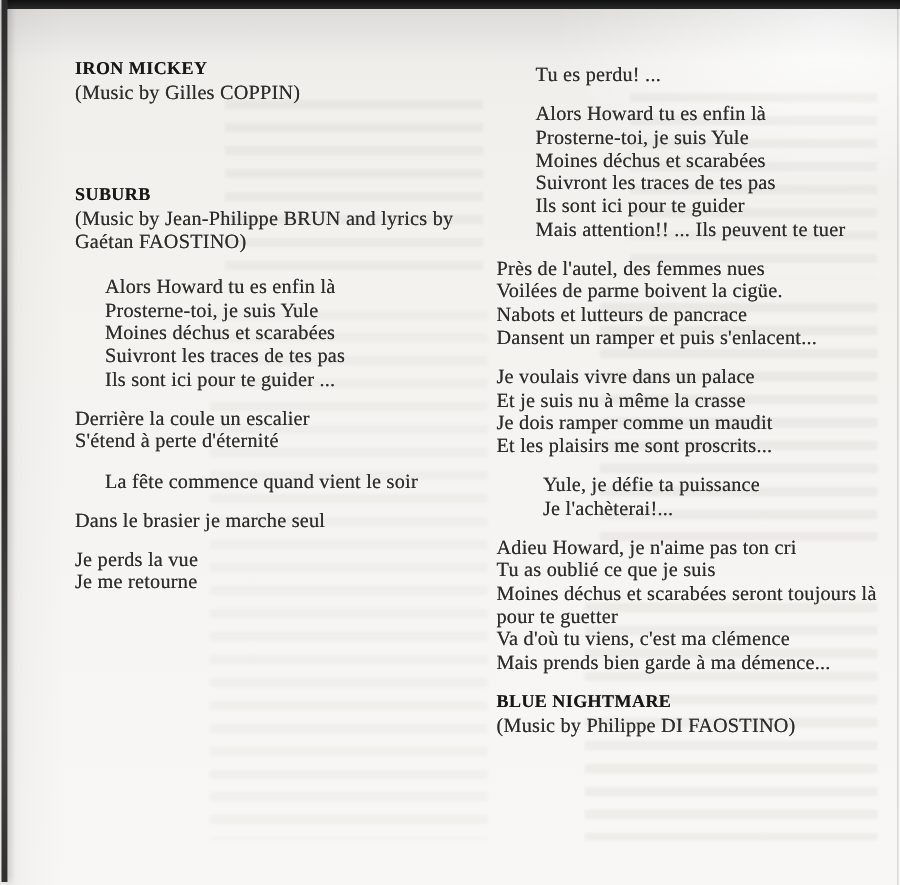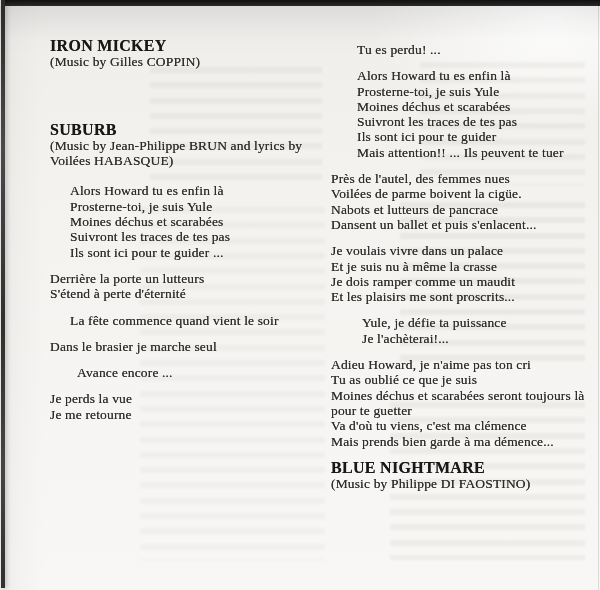--- a/index.html
+++ b/index.html
@@ -29,21 +29,21 @@
   .bleed-l1{left:150px;top:60px;width:172px;height:120px;}
   .bleed-l2{left:140px;top:200px;width:185px;height:360px;opacity:.4;}
   .bleed-r1{left:420px;top:55px;width:165px;height:130px;}
   .bleed-r2{left:400px;top:195px;width:185px;height:175px;opacity:.65;}
   .bleed-r3{left:390px;top:395px;width:195px;height:165px;opacity:.6;}
   
   .col{position:absolute;font-size:13.5px;line-height:15.3px;letter-spacing:.15px;
     text-shadow:0 0 .4px rgba(46,45,43,.8);}
   .col-left{left:50px;top:38px;width:276px;}
   .col-right{left:331px;top:42px;width:266px;}
-  .song-title{font-weight:bold;font-size:16px;color:#181816;margin:0 0 1px 0;letter-spacing:.3px;}
+  .song-title{font-weight:bold;font-size:12px;color:#181816;margin:0 0 1px 0;letter-spacing:.3px;}
   .credit{margin:0;}
   .credit.mb{margin-bottom:15px;}
   .gap-lg{height:52px;}
   .stanza{margin:0 16px 11px 0;font-family:Liberation Serif, serif;}
   .stanza:last-child{margin-bottom:0;}
   .ind0{margin-left:0;}
   .col-left .ind1{margin-left:20px;}
   .col-left .ind2{margin-left:27px;}
   .col-right .ind1{margin-left:26px;}
   .col-right .ind2{margin-left:31px;}
@@ -66,42 +66,39 @@
   <div class="bleed bleed-r2"></div>
   <div class="bleed bleed-r3"></div>
 
   <div class="col col-left">
     <div class="song-title">IRON MICKEY</div>
     <p class="credit">(Music by Gilles COPPIN)</p>
     <div class="gap-lg"></div>
     <div class="song-title">SUBURB</div>
     <p class="credit mb">
       <span class="line">(Music by Jean-Philippe BRUN and lyrics by</span><br>
-      <span class="line">Voilées HABASQUE)</span>
+      <span class="line">Gaétan FAOSTINO)</span>
     </p>
 
     <div class="stanza ind1">
       <div class="line">Alors Howard tu es enfin là</div>
       <div class="line">Prosterne-toi, je suis Yule</div>
       <div class="line">Moines déchus et scarabées</div>
       <div class="line">Suivront les traces de tes pas</div>
       <div class="line">Ils sont ici pour te guider ...</div>
     </div>
     <div class="stanza ind0">
-      <div class="line">Derrière la porte un lutteurs</div>
+      <div class="line">Derrière la coule un escalier</div>
       <div class="line">S'étend à perte d'éternité</div>
     </div>
     <div class="stanza ind1">
       <div class="line">La fête commence quand vient le soir</div>
     </div>
     <div class="stanza ind0">
       <div class="line">Dans le brasier je marche seul</div>
-    </div>
-    <div class="stanza ind2">
-      <div class="line">Avance encore ...</div>
     </div>
     <div class="stanza ind0">
       <div class="line">Je perds la vue</div>
       <div class="line">Je me retourne</div>
     </div>
   </div>
 
   <div class="col col-right">
     <div class="stanza ind1">
       <div class="line">Tu es perdu! ...</div>
@@ -111,21 +108,21 @@
       <div class="line">Prosterne-toi, je suis Yule</div>
       <div class="line">Moines déchus et scarabées</div>
       <div class="line">Suivront les traces de tes pas</div>
       <div class="line">Ils sont ici pour te guider</div>
       <div class="line">Mais attention!! ... Ils peuvent te tuer</div>
     </div>
     <div class="stanza ind0">
       <div class="line">Près de l'autel, des femmes nues</div>
       <div class="line">Voilées de parme boivent la cigüe.</div>
       <div class="line">Nabots et lutteurs de pancrace</div>
-      <div class="line">Dansent un ballet et puis s'enlacent...</div>
+      <div class="line">Dansent un ramper et puis s'enlacent...</div>
     </div>
     <div class="stanza ind0">
       <div class="line">Je voulais vivre dans un palace</div>
       <div class="line">Et je suis nu à même la crasse</div>
       <div class="line">Je dois ramper comme un maudit</div>
       <div class="line">Et les plaisirs me sont proscrits...</div>
     </div>
     <div class="stanza ind2">
       <div class="line">Yule, je défie ta puissance</div>
       <div class="line">Je l'achèterai!...</div>

